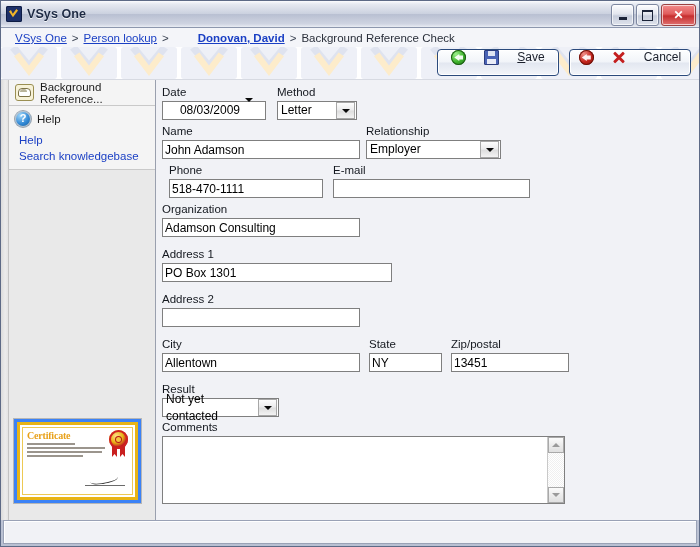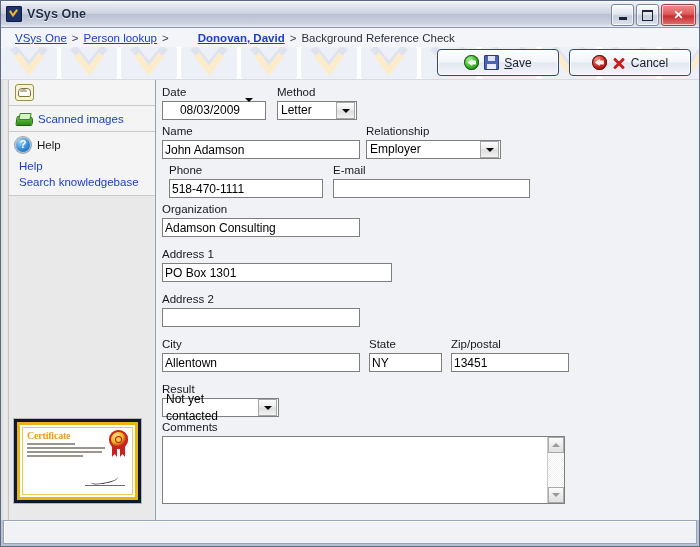--- a/index.html
+++ b/index.html
@@ -126,22 +126,22 @@
   .banner-buttons {
     position: absolute; right: 8px; top: 2px;
     display: flex; gap: 10px; z-index: 5;
   }
   .act-btn {
     width: 122px; height: 27px;
     box-sizing: border-box;
     border: 1px solid #2b4a7c;
     border-radius: 4px;
     background: linear-gradient(to bottom, #fdfeff 0%, #f1f4f9 48%, #e2e7f0 52%, #f3f5fa 100%);
-    display: flex; align-items: center; justify-content: center;
-    gap: 5px;
+    display: flex; align-items: flex-start; justify-content: center;
+    gap: 18px;
     font-size: 12px; color: #1a1f2b;
     cursor: pointer;
     box-shadow: inset 0 0 0 1px #ffffff;
   }
   .circ {
     width: 15px; height: 15px; border-radius: 50%;
     position: relative; flex: none;
   }
   .circ.green {
     background: radial-gradient(circle at 33% 28%, #9cf08a 0%, #3fb32d 52%, #1d6b16 100%);
@@ -253,21 +253,21 @@
     background: radial-gradient(circle at 34% 28%, #9fd7fb 0%, #2f87d4 55%, #15558f 100%);
     box-shadow: inset 0 0 0 1px #bfc6cd, 0 0 0 1px #9aa3ad;
     color: #ffffff; font-size: 11px; font-weight: bold;
     display: flex; align-items: center; justify-content: center;
     line-height: 1;
   }
   .side-spacer { flex: 1; }
   .cert-wrap {
     margin: 0 0 16px 12px; width: 129px; height: 86px;
     border: 1px solid #b6b6b6;
-    background: #0f172a;
+    background: #3b82f6;
     padding: 3px; box-sizing: border-box;
   }
   .cert {
     width: 100%; height: 100%; box-sizing: border-box;
     border: 3px solid #e8b416;
     position: relative; background: #ffffff;
     padding: 4px 5px; box-sizing: border-box;
   }
   .cert::before {
     content: ""; position: absolute; left: 2px; top: 2px; right: 2px; bottom: 2px;
@@ -485,29 +485,24 @@
     </div>
   </div>
 
   <div class="body-row">
 
     <div class="sidebar">
 
       <div class="side-section">
         <div class="side-head dark">
           <span class="ico ico-bgcheck"></span>
-        </div>
-      </div>
-
-      <div class="side-section">
-        <div class="side-head link">
-          <span class="ico ico-scan"></span>
-          <span>Scanned images</span>
-        </div>
-      </div>
+          <span>Background Reference...</span>
+        </div>
+      </div>
+
 
       <div class="side-section">
         <div class="side-head dark">
           <span class="ico ico-help">?</span>
           <span>Help</span>
         </div>
         <div class="side-sub">
           <a>Help</a>
           <a>Search knowledgebase</a>
         </div>

